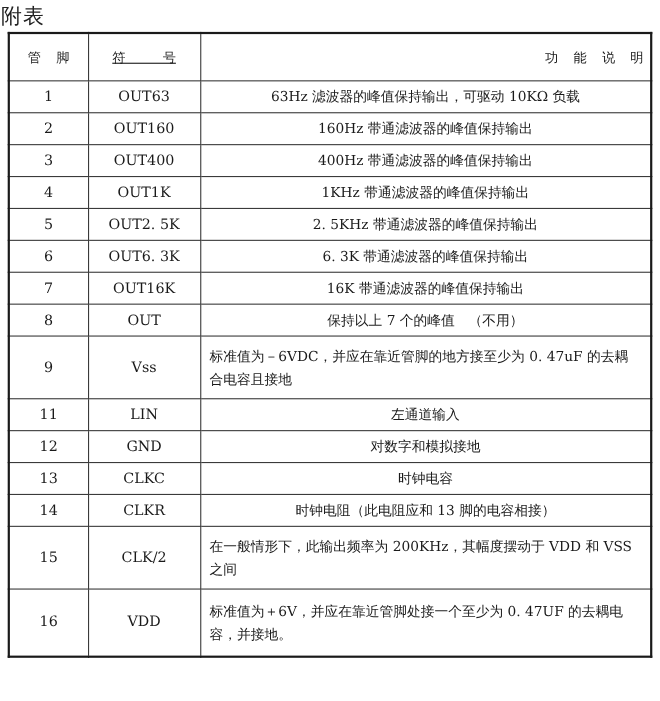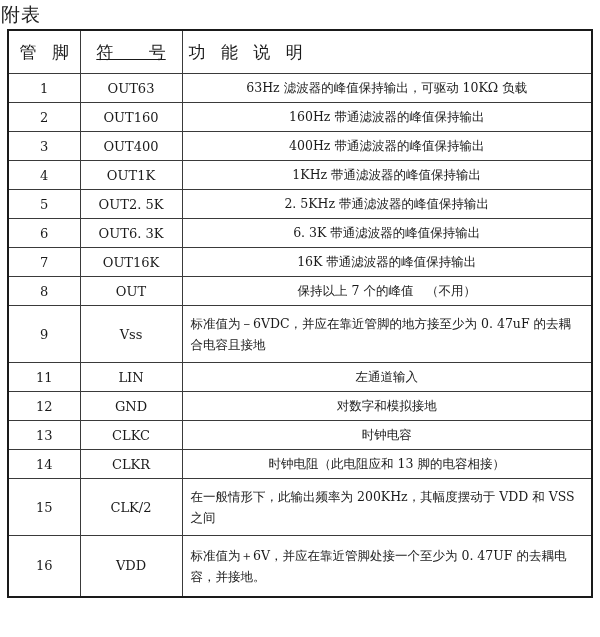--- a/index.html
+++ b/index.html
@@ -21,24 +21,24 @@
     font-size: 13px;
   }
   table.pins td, table.pins th {
     border: 1px solid #3a3a3a;
     padding: 0 6px;
     font-weight: normal;
   }
   col.c1 { width: 72px; }
   col.c2 { width: 102px; }
   col.c3 { width: auto; }
-  th { height: 42px; font-size: 17px; font-family: "DejaVu Sans", sans-serif; letter-spacing: 0; }
+  th { height: 42px; font-size: 12px; font-family: "DejaVu Sans", sans-serif; letter-spacing: 0; }
   th.h1 { text-align: center; word-spacing: 10px; }
   th.h2 { text-align: center; word-spacing: 30px; text-decoration: underline; }
-  th.h3 { text-align: left; word-spacing: 10px; }
+  th.h3 { text-align: right; word-spacing: 10px; }
   td.num, td.sym { text-align: center; }
   td.desc { text-align: center; font-size: 12.5px; }
   td.desc.left { text-align: left; line-height: 21px; padding: 4px 8px; margin-left: 29px; }
   tr.r { height: 29px; }
   tr.r2 { height: 57px; }
   tr.r3 { height: 61px; }
 </style>
 </head>
 <body>
 

